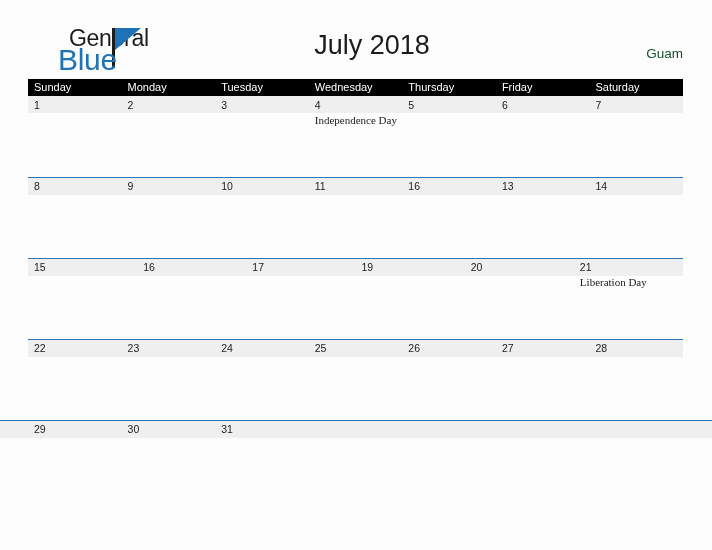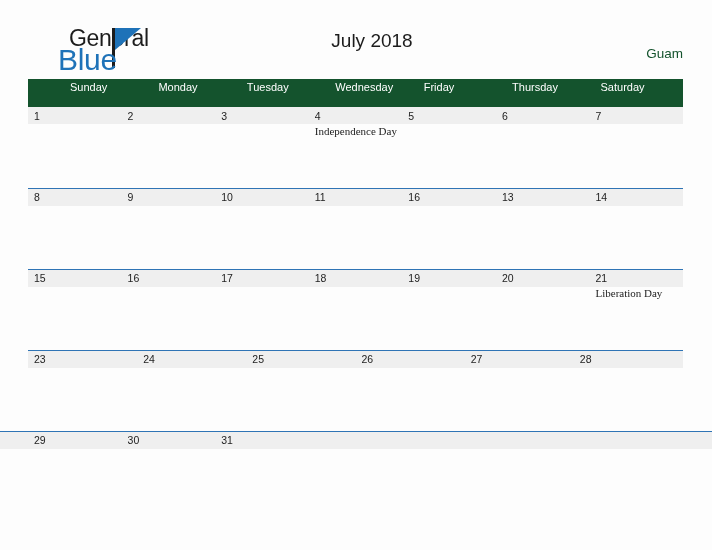--- a/index.html
+++ b/index.html
@@ -66,21 +66,21 @@
     height: 40px;
     background: #1c1c1c;
   }
 
   .page-title {
     position: absolute;
     left: 0;
     right: 0;
     top: 30px;
     text-align: center;
-    font-size: 19px;
+    font-size: 27px;
     color: #1c1c1c;
     font-weight: normal;
     font-family: "Liberation Sans", sans-serif;
     margin-left: 32px;
   }
 
   .location {
     position: absolute;
     right: 29px;
     top: 46px;
@@ -91,23 +91,22 @@
   
   .calendar {
     position: absolute;
     left: 28px;
     top: 79px;
     width: 655px;
   }
 
   .weekday-row {
     display: flex;
-    background: #14532d;
-    height: 28px;
-    padding-left: 36px;
+    background: #000000;
+    height: 17px;
   }
   .weekday {
     flex: 1 1 0;
     color: #ffffff;
     font-size: 11px;
     line-height: 17px;
     padding-left: 6px;
     box-sizing: border-box;
     white-space: nowrap;
   }
@@ -183,22 +182,22 @@
 
 </div>
 
 <div class="calendar">
 
   <div class="weekday-row">
     <div class="weekday">Sunday</div>
     <div class="weekday">Monday</div>
     <div class="weekday">Tuesday</div>
     <div class="weekday">Wednesday</div>
+    <div class="weekday">Thursday</div>
     <div class="weekday">Friday</div>
-    <div class="weekday">Thursday</div>
     <div class="weekday">Saturday</div>
   </div>
 
   <div class="week-row first">
     <div class="band"></div>
     <div class="days">
       <div class="day">
         <div class="day-num">1</div>
         <div class="event"></div>
       </div>
@@ -272,42 +271,42 @@
       </div>
       <div class="day">
         <div class="day-num">16</div>
         <div class="event"></div>
       </div>
       <div class="day">
         <div class="day-num">17</div>
         <div class="event"></div>
       </div>
       <div class="day">
-        <div class="day-num">18</div>
-        <div class="event"></div>
-      </div>
-      <div class="day">
         <div class="day-num">19</div>
         <div class="event"></div>
       </div>
       <div class="day">
         <div class="day-num">20</div>
         <div class="event"></div>
       </div>
       <div class="day">
         <div class="day-num">21</div>
         <div class="event">Liberation Day</div>
       </div>
     </div>
   </div>
 
   <div class="week-row">
     <div class="band"></div>
     <div class="days">
       <div class="day">
+        <div class="day-num">22</div>
+        <div class="event"></div>
+      </div>
+      <div class="day">
         <div class="day-num">23</div>
         <div class="event"></div>
       </div>
       <div class="day">
         <div class="day-num">24</div>
         <div class="event"></div>
       </div>
       <div class="day">
         <div class="day-num">25</div>
         <div class="event"></div>

